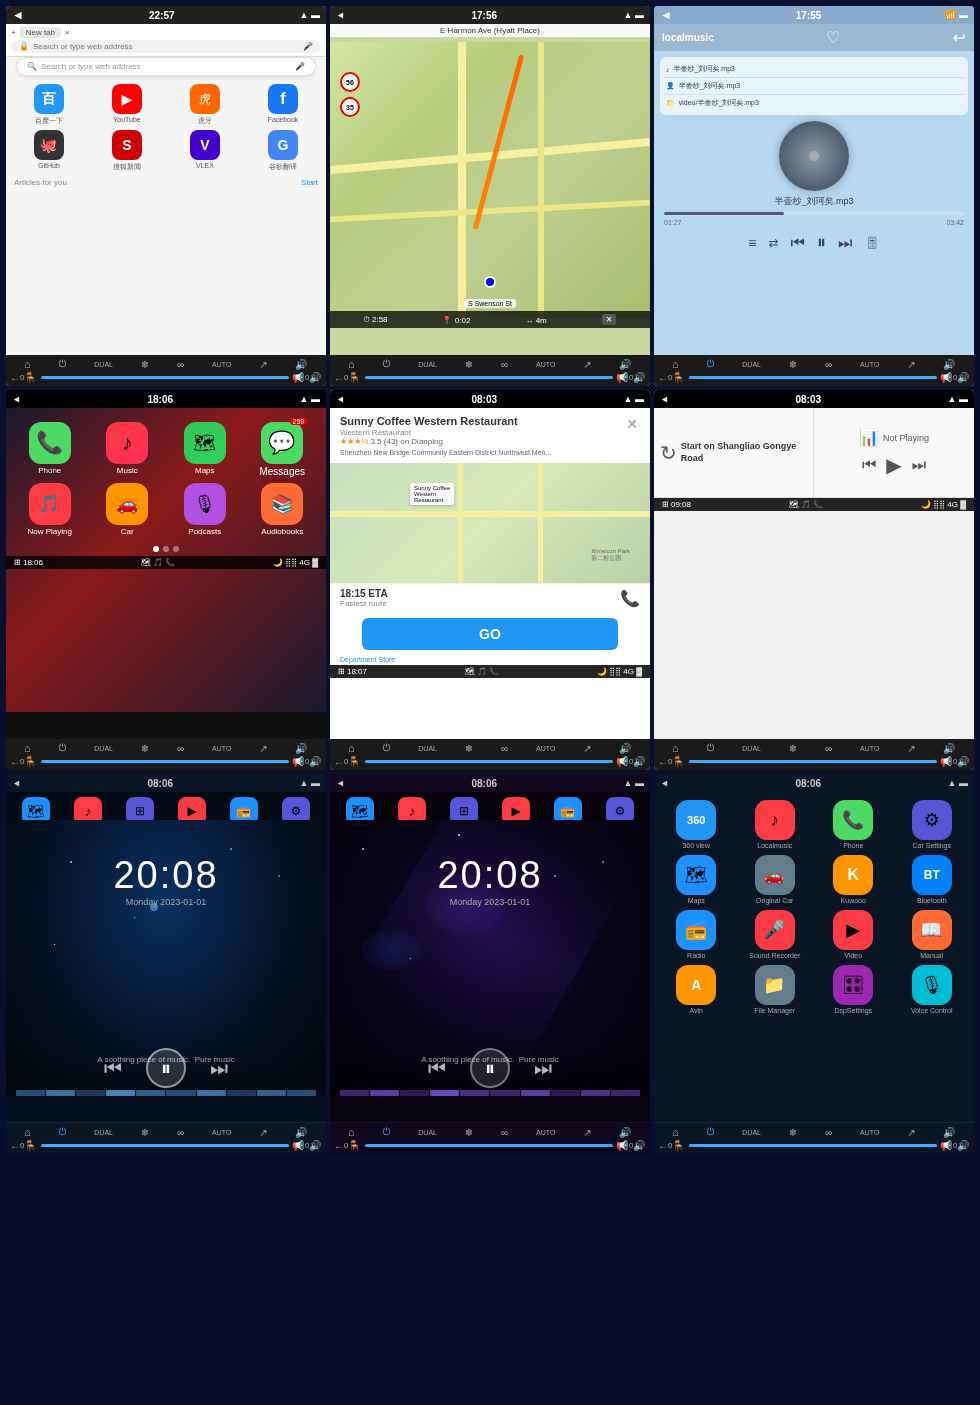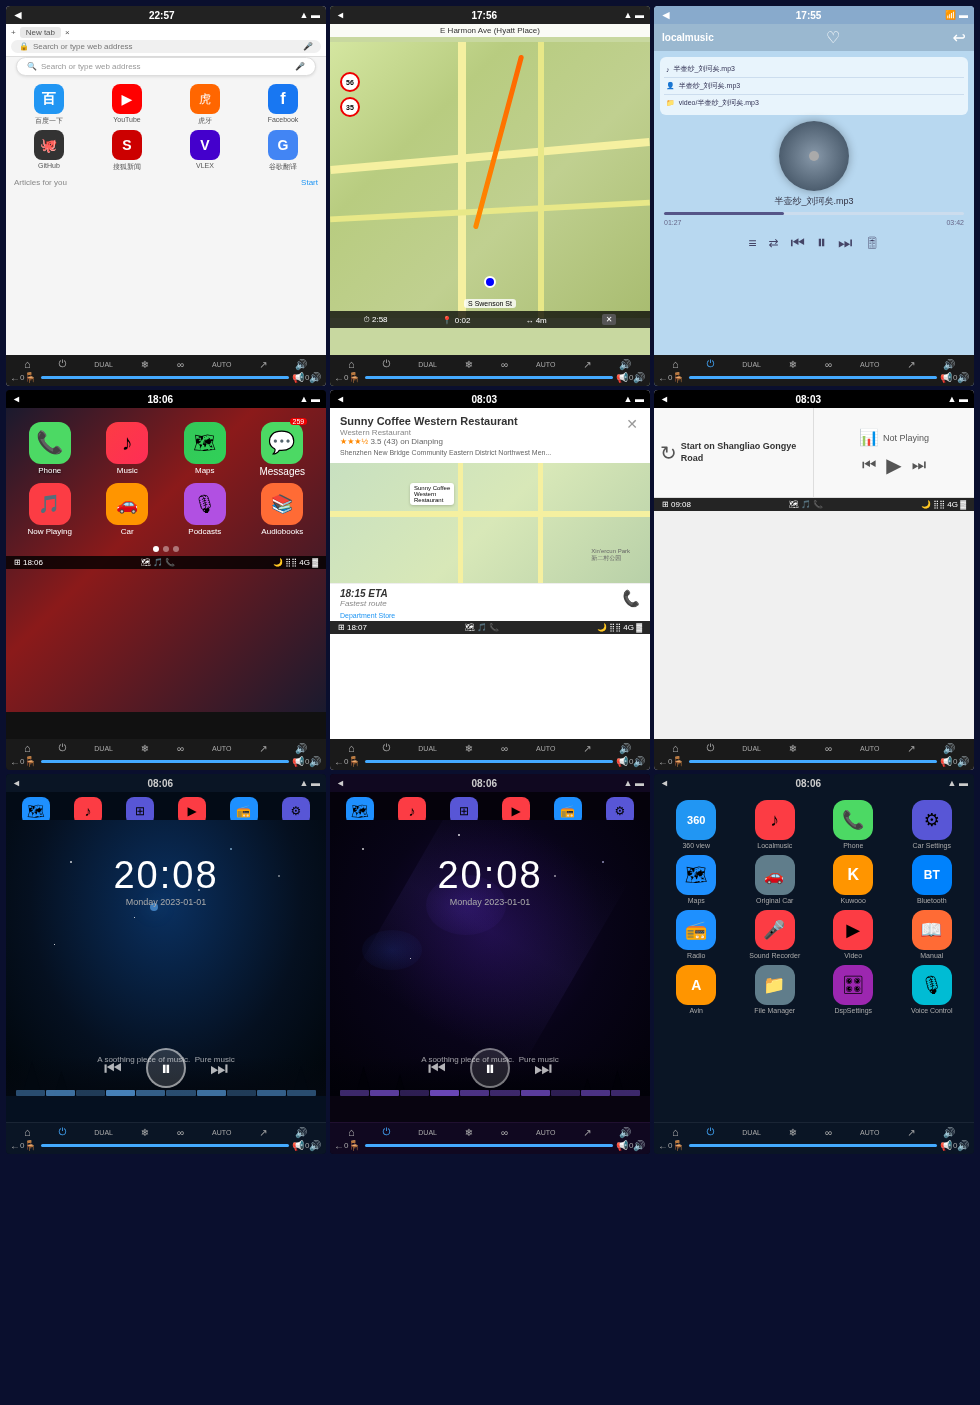--- a/index.html
+++ b/index.html
@@ -347,28 +347,29 @@
         <div style="position:absolute;background:#f5f0a0;width:100%;height:6px;top:40%;"></div>
         <div style="position:absolute;background:#f5f0a0;width:5px;height:100%;left:40%;"></div>
         <div style="position:absolute;background:#f5f0a0;width:5px;height:100%;left:65%;"></div>
 
         <div style="position:absolute;top:30px;left:30%;background:#FF9500;border-radius:50%;width:10px;height:10px;border:2px solid #fff;"></div>
         <div style="position:absolute;top:20px;left:25%;background:#fff;padding:2px 4px;border-radius:3px;font-size:6px;box-shadow:0 1px 3px rgba(0,0,0,0.2);">Sunny Coffee<br>Western<br>Restaurant</div>
 
         <div style="position:absolute;bottom:20px;right:20px;font-size:6px;color:#666;">Xin'ercun Park<br>新二村公园</div>
       </div>
 
-      <div style="background:#fff;padding:4px 10px;border-top:1px solid #eee;display:flex;justify-content:space-between;align-items:center;font-style:italic;">
+      <div style="background:#fff;padding:4px 10px;border-top:1px solid #eee;display:flex;justify-content:space-between;align-items:center;">
         <div>
           <div style="font-size:10px;font-weight:bold;color:#333;">18:15 ETA</div>
           <div style="font-size:8px;color:#888;">Fastest route</div>
         </div>
         <span style="font-size:16px;">📞</span>
       </div>
 
+      <button style="background:#2196F3;color:#fff;border:none;border-radius:6px;padding:8px 0;font-size:14px;font-weight:bold;display:block;margin:6px auto;width:80%;cursor:pointer;">GO</button>
 
       <div style="font-size:7px;color:#2196F3;text-align:left;padding:0 10px;margin-bottom:2px;">Department Store</div>
 
       <div style="background:rgba(0,0,0,0.85);color:#fff;font-size:8px;padding:2px 8px;display:flex;justify-content:space-between;align-items:center;">
         <span>⊞ <span>18:07</span></span>
         <span>🗺 🎵 📞</span>
         <span>🌙 ⣿⣿ 4G ▓</span>
       </div>
 
       <div style="position:absolute;bottom:0;left:0;right:0;background:#1a1a1a;padding:3px 4px;">

